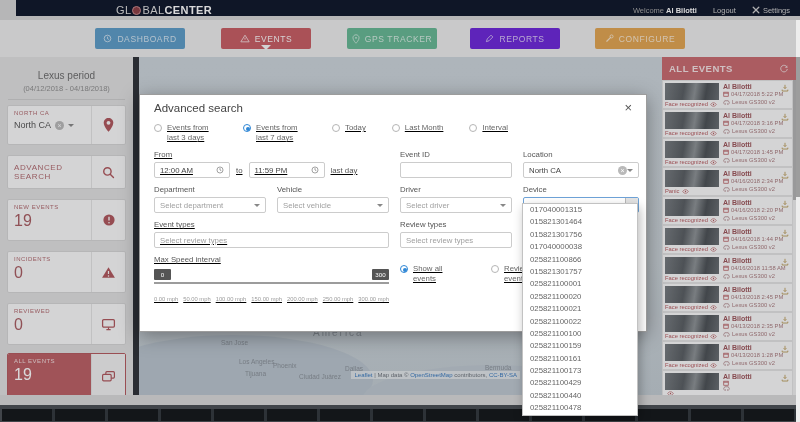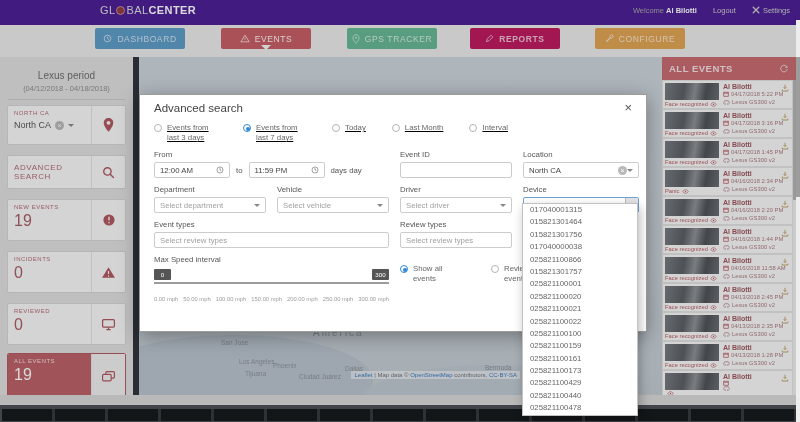--- a/index.html
+++ b/index.html
@@ -2,41 +2,41 @@
 <html><head>
 <meta charset="utf-8">
 <title>Global Center</title>
 <style>
   html,body{margin:0;padding:0;background:#9aa0a6;}
   *{box-sizing:border-box;}
   .screen{position:relative;width:800px;height:422px;overflow:hidden;
     font-family:"Liberation Sans",sans-serif;background:#d6d6d6;}
 
   
-  .topbar{position:absolute;left:0;top:0;right:0;height:25px;background:#4c1d95;z-index:10;}
+  .topbar{position:absolute;left:16px;top:0;right:0;height:16px;background:#0f172a;z-index:10;}
   .logo{position:absolute;left:100px;top:0;height:20px;display:flex;align-items:center;
     color:#dedede;font-size:11px;letter-spacing:.4px;}
   .logo b{color:#fff;}
   .globe{display:inline-block;width:9px;height:9px;border-radius:50%;
     background:#8d3f44;border:1px solid #c98d90;margin:0 1px;}
   .topbar-right{position:absolute;right:10px;top:0;height:20px;display:flex;align-items:center;
     gap:16px;font-size:7.5px;color:#a5a5a5;}
   .topbar-right .user{color:#fff;font-weight:bold;}
   .toplink{display:flex;align-items:center;gap:3px;cursor:pointer;color:#cfcfcf;}
 
   
   .navbar{position:absolute;left:0;top:20px;right:0;height:37px;background:#ececec;z-index:5;}
   .nav-btn{position:absolute;top:8px;height:21px;width:90px;border-radius:2px;
     display:flex;align-items:center;justify-content:center;gap:5px;
     font-size:8.5px;letter-spacing:.6px;color:rgba(255,255,255,.72);cursor:pointer;}
   .nav-btn svg{opacity:.8;}
   .nav-dashboard{left:95px;background:#5d9cc7;}
   .nav-events{left:221px;background:#c75d63;color:rgba(255,255,255,.95);}
   .nav-gps{left:347px;background:#67b894;}
-  .nav-reports{left:470px;background:#be185d;font-weight:bold;}
+  .nav-reports{left:470px;background:#6d28d9;}
   .nav-configure{left:595px;background:#e2a551;}
   .nav-events::after{content:"";position:absolute;left:50%;bottom:-6px;margin-left:-5px;
     border:5px solid transparent;border-top-color:#f7f7f7;}
 
   
   .sidebar{position:absolute;left:0;top:57px;width:133px;height:338px;background:#e0e0e0;}
   .tp-title{margin-top:13px;text-align:center;font-size:10px;color:#6d6d6d;}
   .tp-range{margin-top:3px;text-align:center;font-size:7.5px;color:#8e8e8e;}
   .side-div{position:absolute;left:8px;right:8px;top:42px;border-top:1px solid #cdcdcd;}
   .side-card{position:absolute;left:7px;width:119px;background:#fafafa;border:1px solid #d6d6d6;
@@ -124,21 +124,21 @@
   .modal-body{padding:0 14px;}
   .radio-row{display:flex;gap:26px;margin-top:3px;text-decoration:underline;}
   .radio{display:flex;gap:5px;font-size:7.8px;color:#666;line-height:1.3;cursor:pointer;}
   .radio .lbl{max-width:50px;}
   .rb{flex:none;width:8px;height:8px;border:1px solid #b5b5b5;border-radius:50%;background:#fff;
     position:relative;margin-top:1px;}
   .rb.on{border-color:#2f87d6;}
   .rb.on::after{content:"";position:absolute;left:2px;top:2px;width:4px;height:4px;
     border-radius:50%;background:#2f87d6;}
   .form-grid{display:grid;grid-template-columns:112px 112px 112px 116px;column-gap:11px;}
-  .span2{grid-column:span 2;}
+  .span2{grid-column:span 2;text-decoration:underline;}
   .field-label{font-size:7.8px;color:#555;margin:7px 0 3px;}
   .ibox{height:16px;border:1px solid #ccc;border-radius:2px;display:flex;align-items:center;
     padding:0 5px;font-size:7.8px;color:#444;background:#fff;cursor:pointer;}
   .ibox .ph{color:#9f9f9f;}
   .ibox .grow{flex:1;min-width:0;}
   input.ibox{width:100%;outline:none;cursor:text;}
   .time-row{display:flex;align-items:center;gap:6px;font-size:7.8px;color:#555;}
   .time-box{width:76px;}
   .sel-focus{border-color:#6ea3d8;padding-right:0;}
   .dd-btn{width:13px;align-self:stretch;background:#e4e4e4;border-left:1px solid #b9b9b9;
@@ -732,21 +732,21 @@
               </svg>
             </div>
             <span>to</span>
             <div class="ibox time-box">
               <span class="grow">11:59 PM</span>
               <svg width="8" height="8" viewBox="0 0 10 10">
                 <circle cx="5" cy="5" r="3.8" fill="none" stroke="#8a8a8a" stroke-width="1"></circle>
                 <path d="M5 2.6V5l1.7 1" fill="none" stroke="#8a8a8a" stroke-width="1"></path>
               </svg>
             </div>
-            <span>days day</span>
+            <span>last day</span>
           </div>
         </div>
         <div>
           <div class="field-label">Event ID</div>
           <input class="ibox" value="" style="">
         </div>
         <div>
           <div class="field-label">Location</div>
           <div class="ibox">
             <span class="grow">North CA</span>

